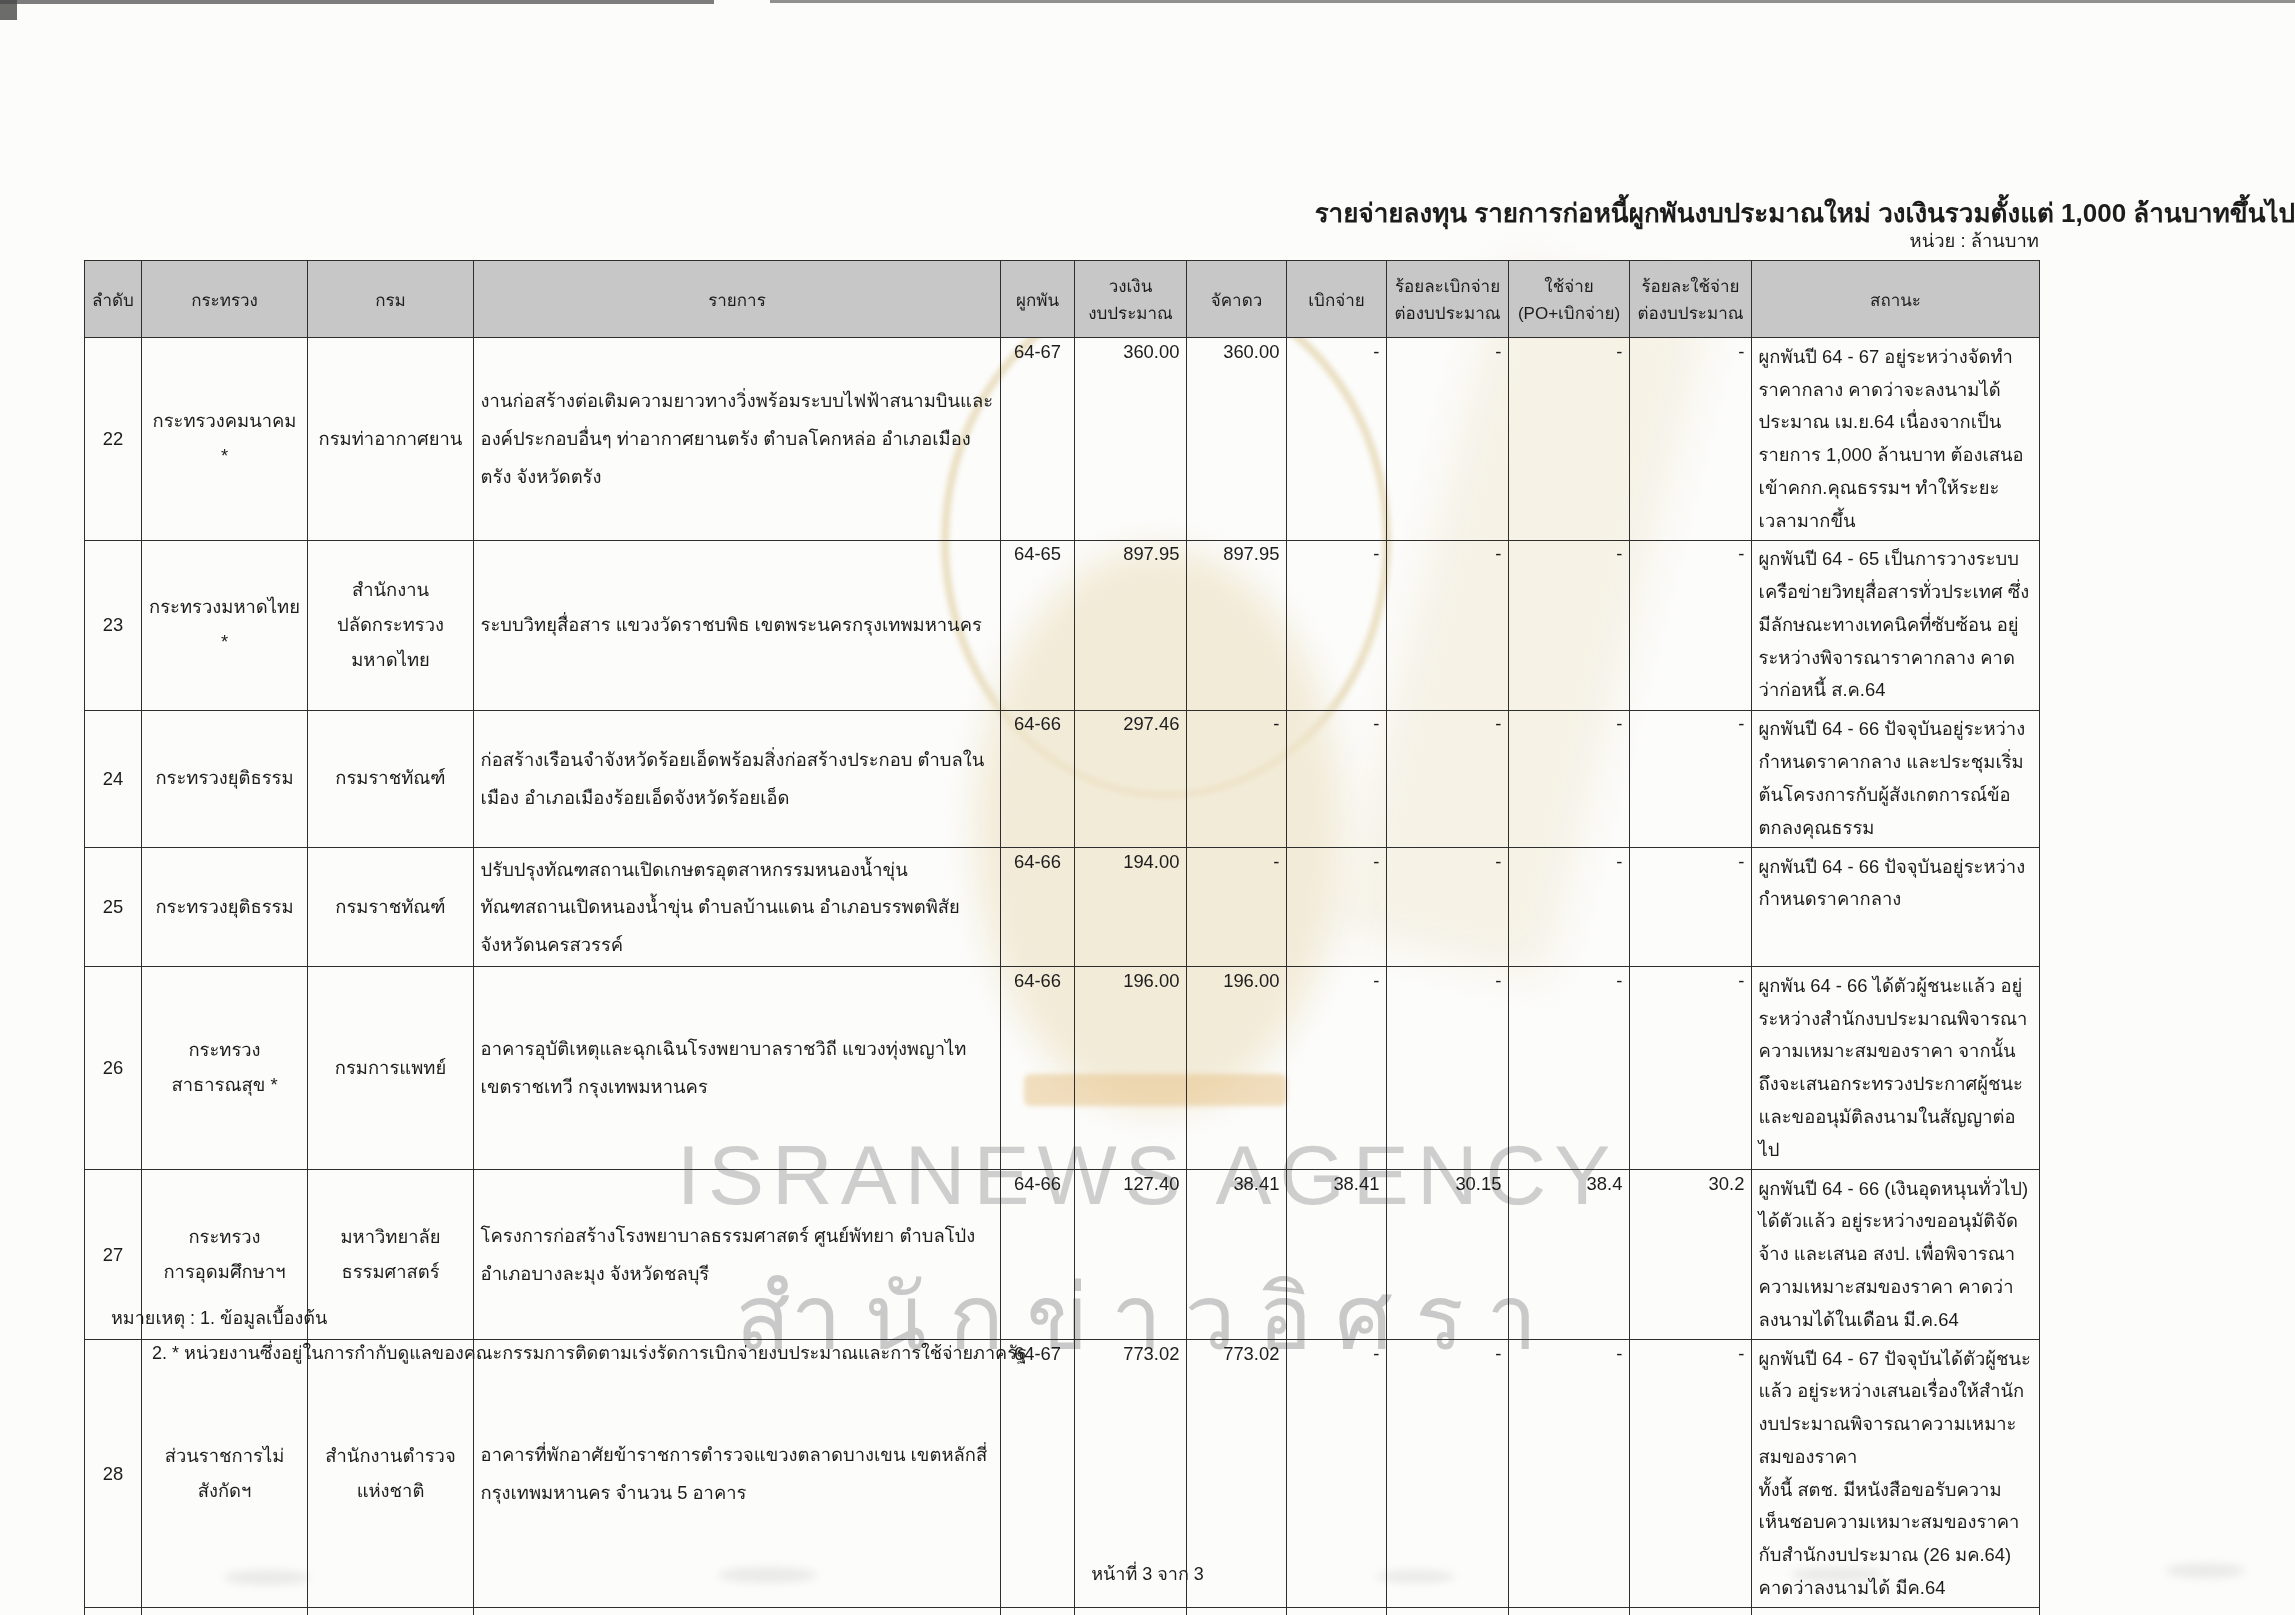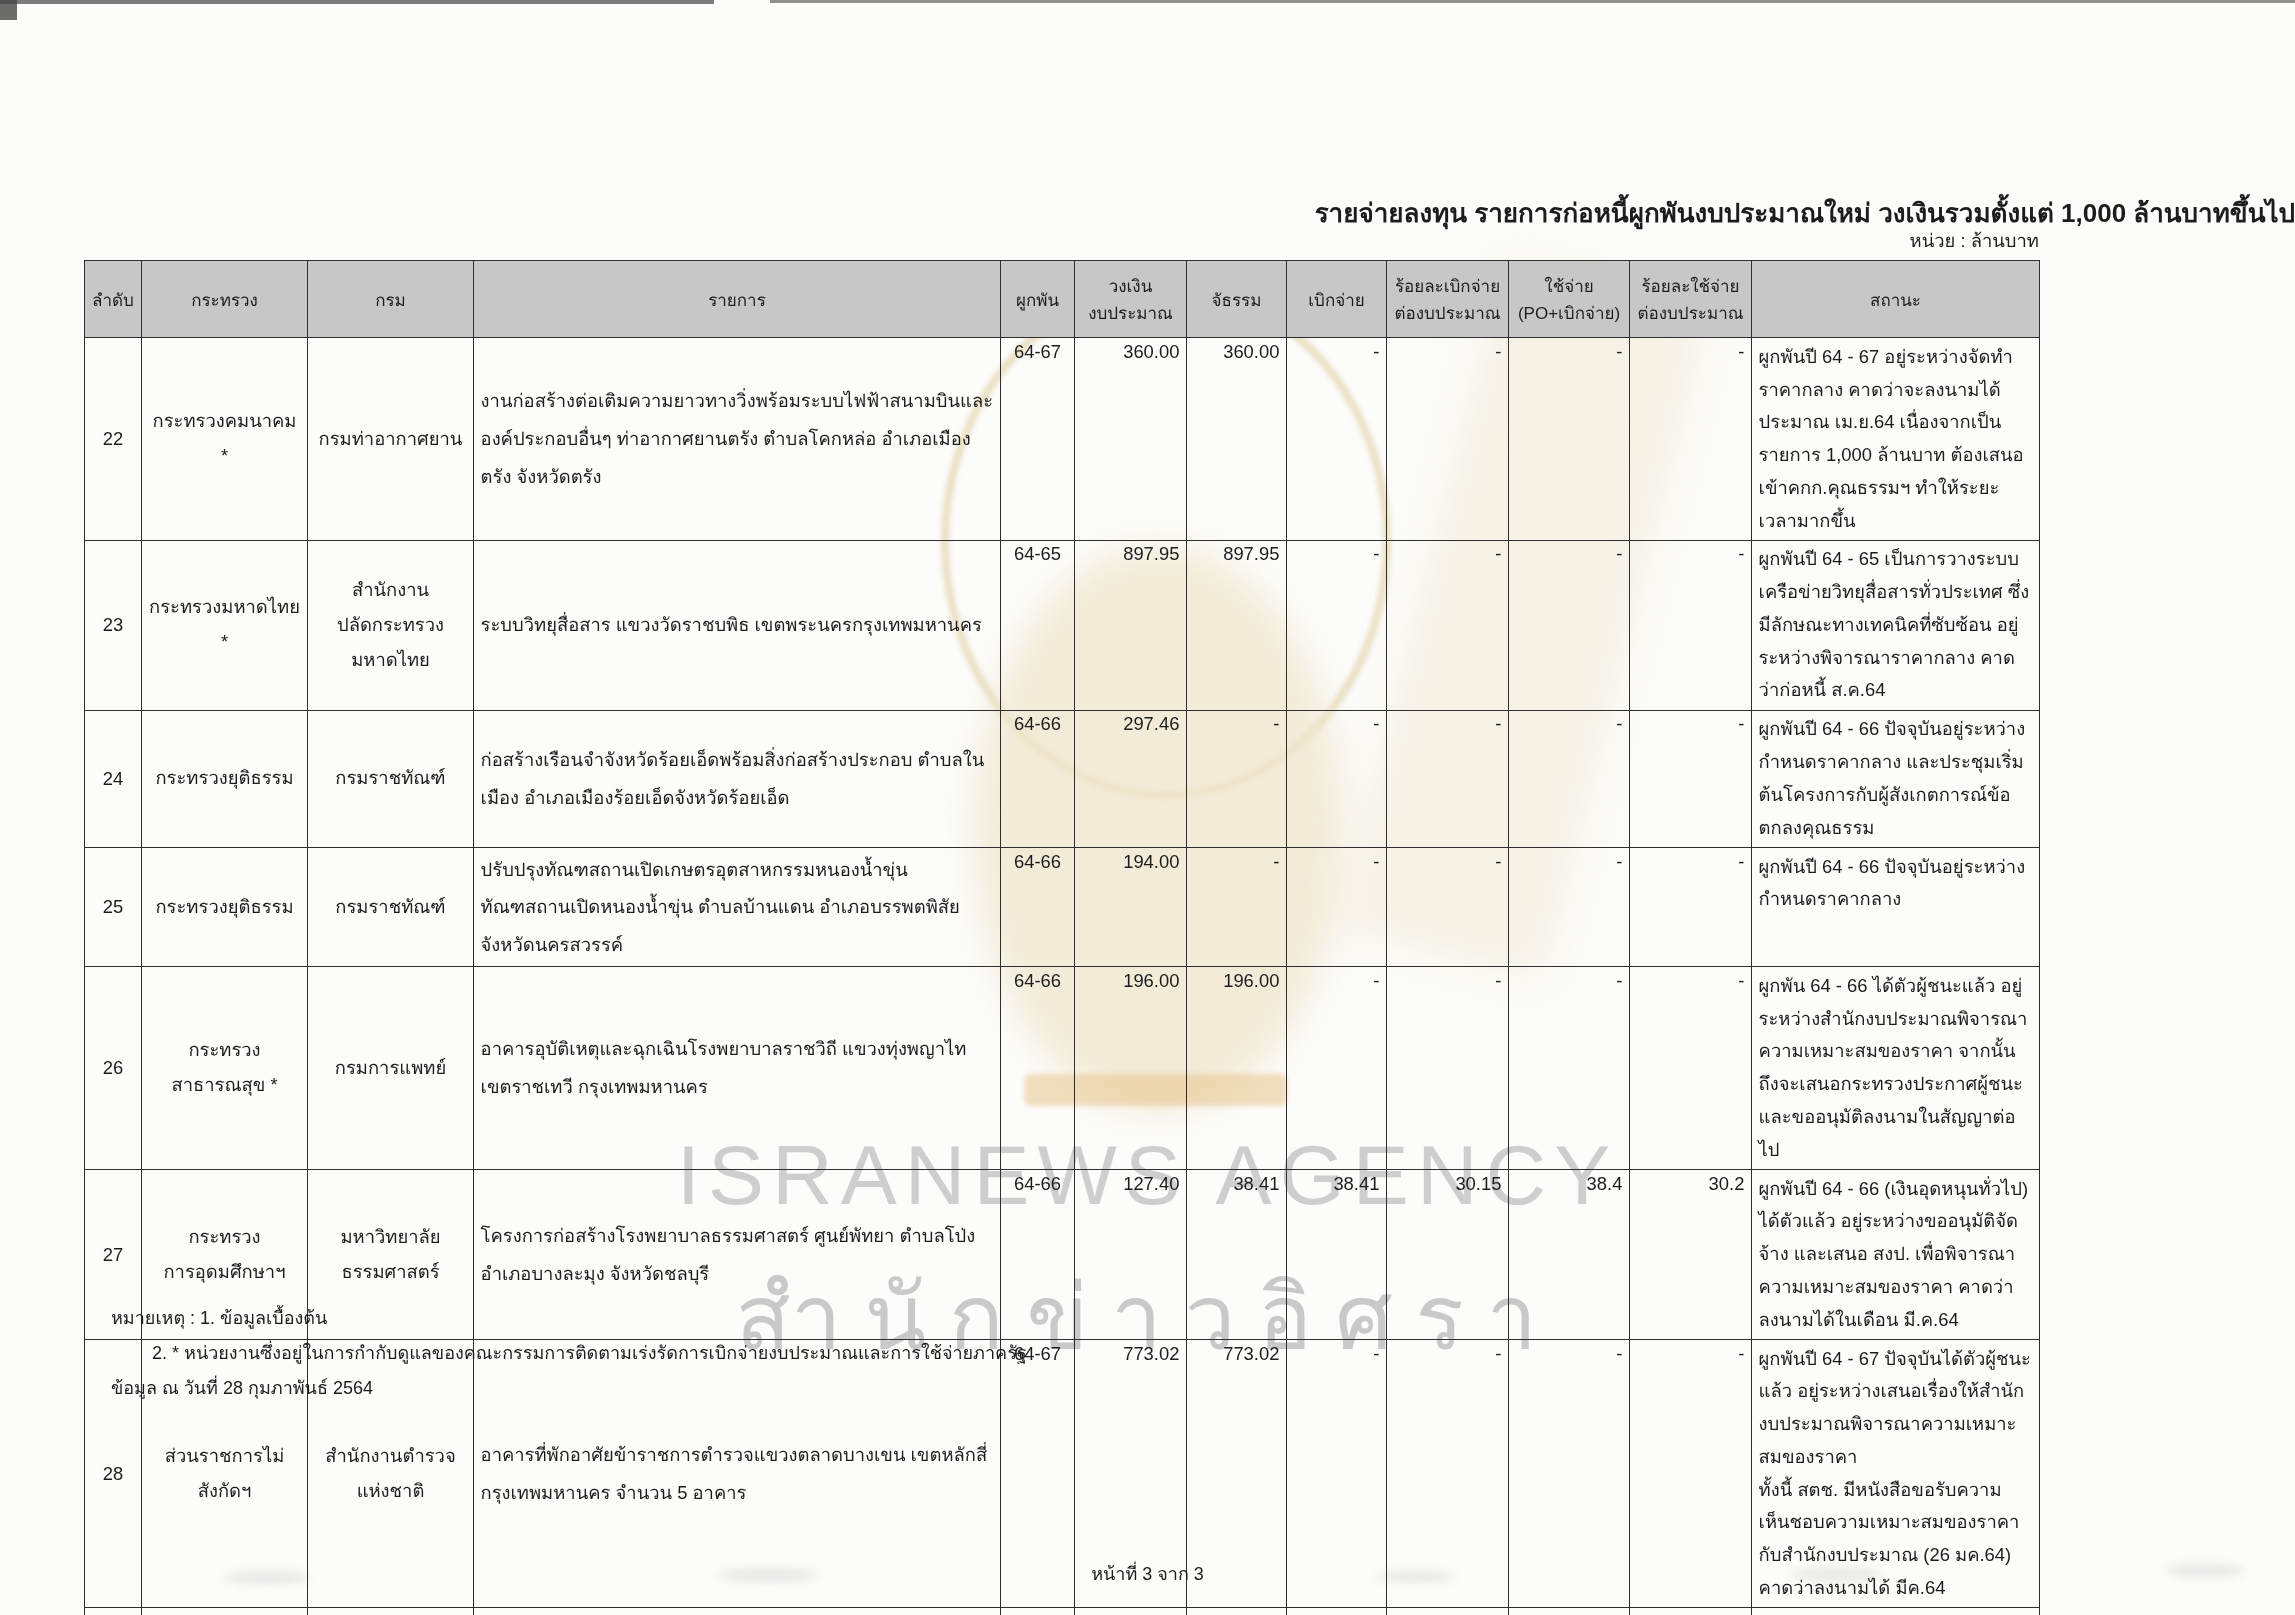--- a/index.html
+++ b/index.html
@@ -109,21 +109,21 @@
   </colgroup>
   <tbody>
       <tr>
     <th class="hd">ลำดับ</th>
     <th class="hd">กระทรวง</th>
     <th class="hd">กรม</th>
     <th class="hd">รายการ</th>
     <th class="hd">ผูกพัน</th>
     <th class="hd pre">วงเงิน
 งบประมาณ</th>
-    <th class="hd">จัธรรม</th>
+    <th class="hd">จัคาดว</th>
     <th class="hd">เบิกจ่าย</th>
     <th class="hd pre">ร้อยละเบิกจ่าย
 ต่องบประมาณ</th>
     <th class="hd pre">ใช้จ่าย
 (PO+เบิกจ่าย)</th>
     <th class="hd pre">ร้อยละใช้จ่าย
 ต่องบประมาณ</th>
     <th class="hd">สถานะ</th>
   </tr>
 
@@ -253,21 +253,20 @@
     <td class="c-status pre">ผูกพันปี 64 - 66 ปัจจุบันอยู่ระหว่างจัดทำร่าง TOR และกำหนดราคากลาง
 คาดว่าจะลงนามได้เดือน มิ.ย. 64</td>
   </tr>
 
 </tbody>
   </table>
 
 <div class="footnotes">
   <div class="fline"><span>หมายเหตุ : 1. ข้อมูลเบื้องต้น</span></div>
   <div class="fline indent"><span>2. * </span><span class="u">หน่วยงานซึ่งอยู่ในการกำกับดูแลของคณะกรรมการติดตามเร่งรัดการเบิกจ่ายงบประมาณและการใช้จ่ายภาครัฐ</span></div>
-  <div class="fline"><span>ข้อมูล ณ วันที่ 28 กุมภาพันธ์ 2564</span></div>
 </div>
 
 <div class="page-number">หน้าที่ 3 จาก 3</div>
 
 <div class="blob" style="left:224px;top:1570px;width:86px;height:14.5px;"></div>
 <div class="blob" style="left:718px;top:1567px;width:99px;height:16px;"></div>
 <div class="blob" style="left:1376px;top:1570px;width:79px;height:13px;"></div>
 <div class="blob" style="left:1791px;top:1567px;width:92px;height:14.5px;"></div>
 <div class="blob" style="left:2166px;top:1563px;width:79px;height:14.5px;"></div>
 

